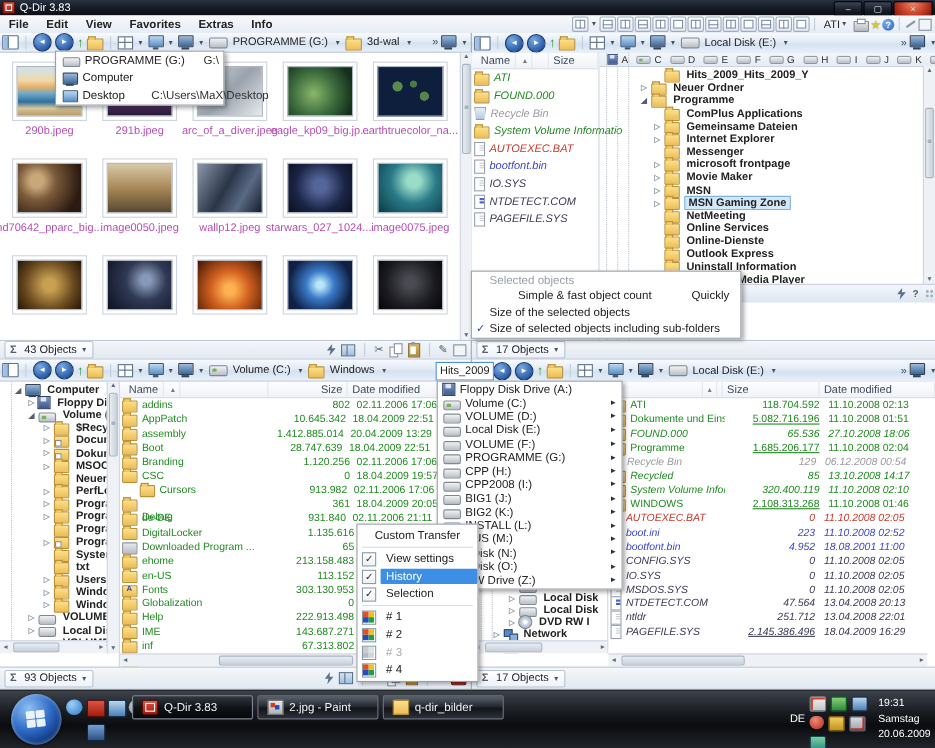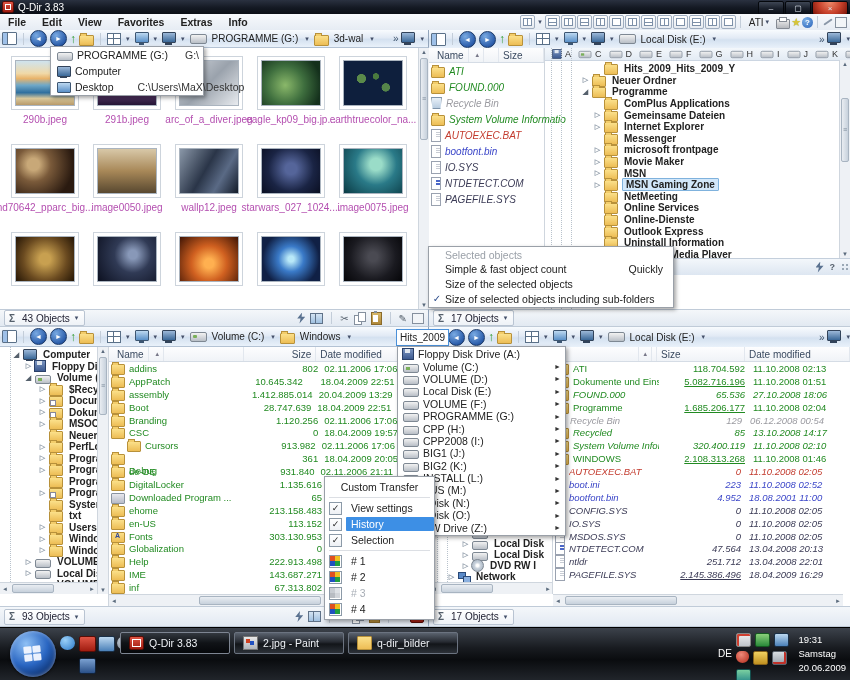--- a/index.html
+++ b/index.html
@@ -864,21 +864,21 @@
             <span class="ficon i-folder"></span>
             <span style="width:119px;overflow:hidden;">addins</span>
             <span class="num" style="width:74px;">802</span>
             <span style="width:84px;padding-left:6px;">02.11.2006 17:06</span>
             <span style="flex:1;padding-left:4px;">0 / 1</span>
           </div>
 
           <div class="lrow c-green" style="height:12.9px;font-size:9.5px;">
             <span class="ficon i-folder"></span>
             <span style="width:119px;overflow:hidden;">AppPatch</span>
-            <span class="num" style="width:74px;text-align:center;">10.645.342</span>
+            <span class="num" style="width:74px;">10.645.342</span>
             <span style="width:84px;padding-left:6px;">18.04.2009 22:51</span>
             <span style="flex:1;padding-left:4px;">5 / 22</span>
           </div>
 
           <div class="lrow c-green" style="height:12.9px;font-size:9.5px;">
             <span class="ficon i-folder"></span>
             <span style="width:119px;overflow:hidden;">assembly</span>
             <span class="num" style="width:74px;">1.412.885.014</span>
             <span style="width:84px;padding-left:6px;">20.04.2009 13:29</span>
             <span style="flex:1;padding-left:4px;">2081 /</span>
@@ -1261,21 +1261,21 @@
         <span class="ficon i-desktop"></span>
         <span>Desktop</span>
         <span style="margin-left:auto;padding-left:24px;color:#333;">C:\Users\MaX\Desktop</span>
       </div>
     </div>
 
   <div class="abs menu" style="left:428px;top:246px;width:244px;padding:1px 0;">
     <div class="mrow mhead" style="height:13px;padding-left:16px;">Selected objects</div>
     <div>
 
-        <div class="mrow" style="height:15px;">
+        <div class="mrow" style="height:15px;gap:26px;">
           <span class="mcheck" style="visibility: hidden;">✓</span>
           <span>Simple &amp; fast object count</span>
           <span style="margin-left:auto;padding-right:10px;">Quickly</span>
         </div>
 
         <div class="mrow" style="height:15px;">
           <span class="mcheck" style="visibility: hidden;">✓</span>
           <span>Size of the selected objects</span>
           <span style="margin-left:auto;padding-right:10px;"></span>
         </div>

